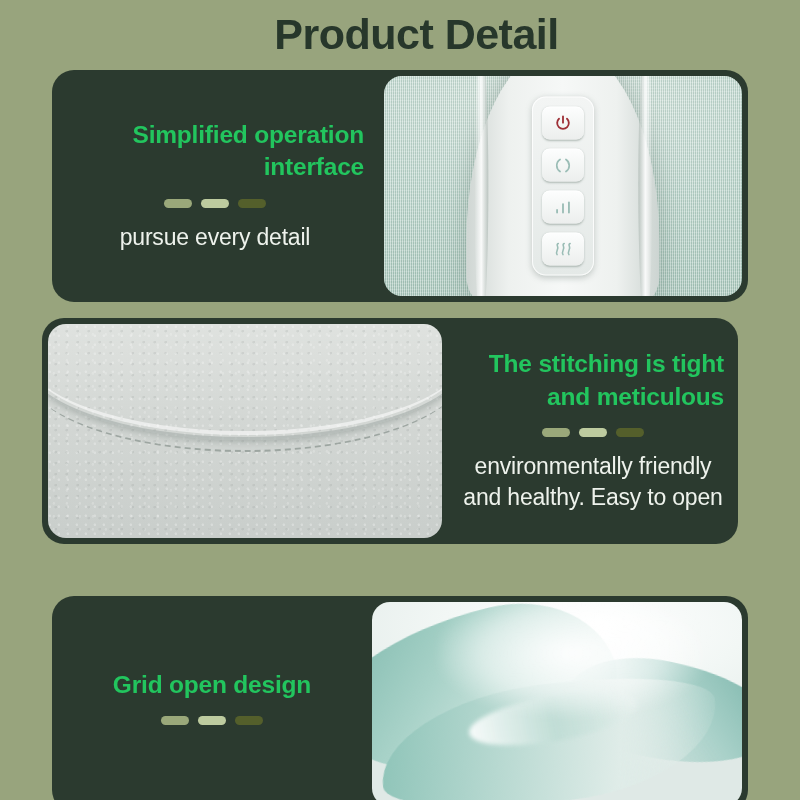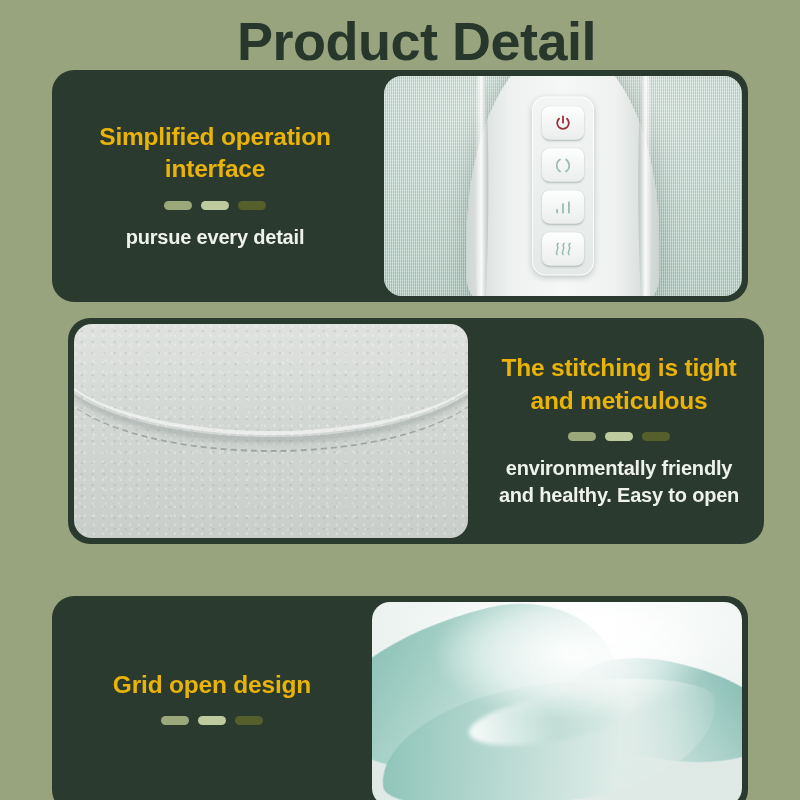--- a/index.html
+++ b/index.html
@@ -13,81 +13,82 @@
 
   body {
     background: #98a47d;
     font-family: "Liberation Sans", sans-serif;
     position: relative;
   }
 
   
   .page-title {
     text-align: center;
-    font-size: 54px;
+    font-size: 43px;
     font-weight: bold;
     color: #27372b;
     letter-spacing: -0.5px;
     padding-top: 8px;
     line-height: 1.25;
     margin-left: 33px;
   }
 
   
   .card {
     position: absolute;
     background: #2b3a2f;
     border-radius: 22px;
     overflow: hidden;
     display: flex;
     align-items: stretch;
   }
 
   #card-1 { left: 52px;  top: 70px;  width: 696px; height: 232px; }
-  #card-2 { left: 68px;  top: 318px; width: 696px; height: 226px; }
+  #card-2 { left: 42px;  top: 318px; width: 696px; height: 226px; }
   #card-3 { left: 52px;  top: 596px; width: 696px; height: 216px; }
 
   
   .text-panel {
     display: flex;
     flex-direction: column;
     justify-content: center;
     align-items: center;
     text-align: center;
     padding: 0 14px;
     flex: none;
   }
   #card-1 .text-panel { width: 326px; }
   #card-2 .text-panel { width: 290px; }
   #card-3 .text-panel { width: 320px; }
 
   .heading {
-    color: #eab308;
+    color: #22c55e;
     font-weight: bold;
     font-size: 24.5px;
     line-height: 1.32;
     letter-spacing: -0.2px;
+    text-align: right;
   }
 
   .dashes {
     display: flex;
     gap: 9px;
     margin: 15px 0 14px;
   }
   .dash {
     width: 28px;
     height: 9px;
     border-radius: 5px;
   }
 
   .subtext {
     color: #eef2ec;
-    font-size: 20px;
+    font-size: 23px;
     line-height: 1.36;
-    font-weight: 700;
+    font-weight: 400;
     letter-spacing: -0.2px;
   }
 
   
   .img-panel {
     flex: 1 1 auto;
     position: relative;
     overflow: hidden;
     margin: 6px;
     border-radius: 18px;

